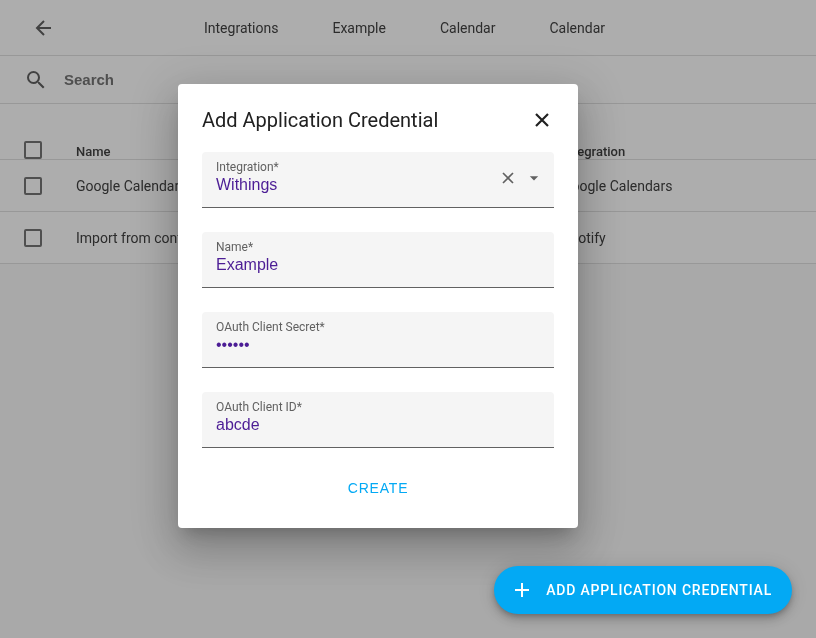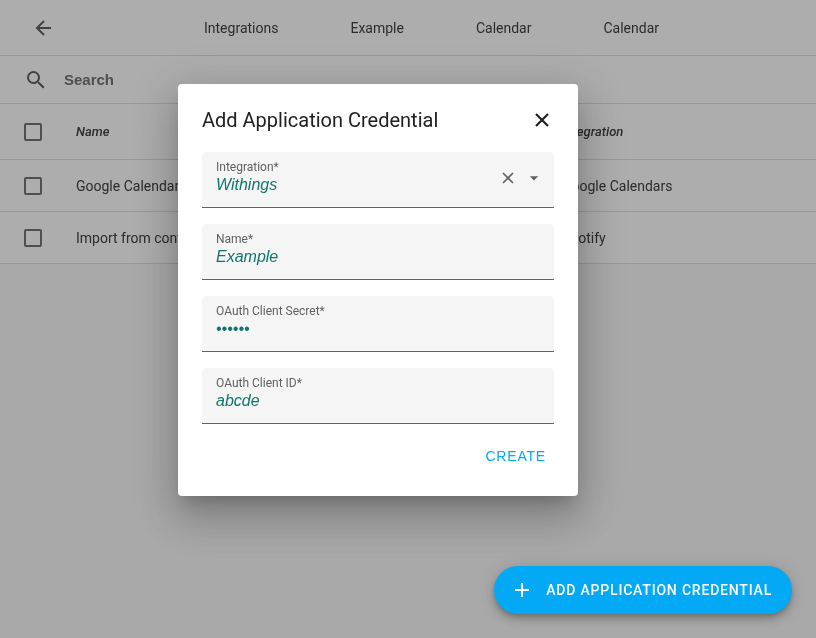--- a/index.html
+++ b/index.html
@@ -29,21 +29,21 @@
       width: 40px;
       height: 40px;
       display: flex;
       align-items: center;
       justify-content: center;
       cursor: pointer;
       color: #616161;
     }
     .tabs {
       display: flex;
-      gap: 72px;
+      gap: 54px;
       margin-left: 140px;
     }
     .tab {
       font-size: 14px;
       color: #424242;
       padding: 8px 0;
       cursor: pointer;
     }
     
     .search-bar {
@@ -63,29 +63,28 @@
       outline: none;
       font-size: 15px;
       color: #9e9e9e;
       background: transparent;
       flex: 1;
       font-weight: bold;
     }
     
     .table-header {
       display: flex;
-      align-items: center;
+      align-items: flex-end;
       height: 56px;
       padding: 0 24px;
       border-bottom: 1px solid #e0e0e0;
       background: #fff;
       font-size: 13px;
       font-weight: 500;
       color: #424242;
-      font-style: italic;
     }
     .checkbox-cell { width: 52px; display:flex; align-items:center;}
     .name-cell { flex: 1; }
     .integration-header-cell { width: 230px; }
     .checkbox {
       width: 18px;
       height: 18px;
       border: 2px solid #757575;
       border-radius: 2px;
     }
@@ -135,49 +134,48 @@
       cursor: pointer;
       color: #212121;
     }
     
     .text-field {
       position: relative;
       background: #f5f5f5;
       border-radius: 4px 4px 0 0;
       border-bottom: 1px solid #616161;
       height: 56px;
-      margin-bottom: 16px;
+      margin-bottom: 24px;
       padding: 8px 14px 0 14px;
     }
     .text-field-label {
       font-size: 12px;
       color: #616161;
     }
     .text-field-input {
       border: none;
       outline: none;
       background: transparent;
       font-size: 16px;
-      color: #0f766e;
+      color: #4c1d95;
       width: 100%;
       padding-top: 2px;
-      font-style: italic;
     }
     .combo-actions {
       position: absolute;
       right: 10px;
       top: 16px;
       display: flex;
       align-items: center;
       gap: 6px;
       color: #616161;
     }
     .dialog-actions {
       display: flex;
-      justify-content: flex-end;
+      justify-content: center;
       margin-top: 8px;
     }
     .create-btn {
       color: #03a9f4;
       font-size: 14px;
       font-weight: 500;
       letter-spacing: 0.8px;
       padding: 8px 8px;
       cursor: pointer;
       background: none;

